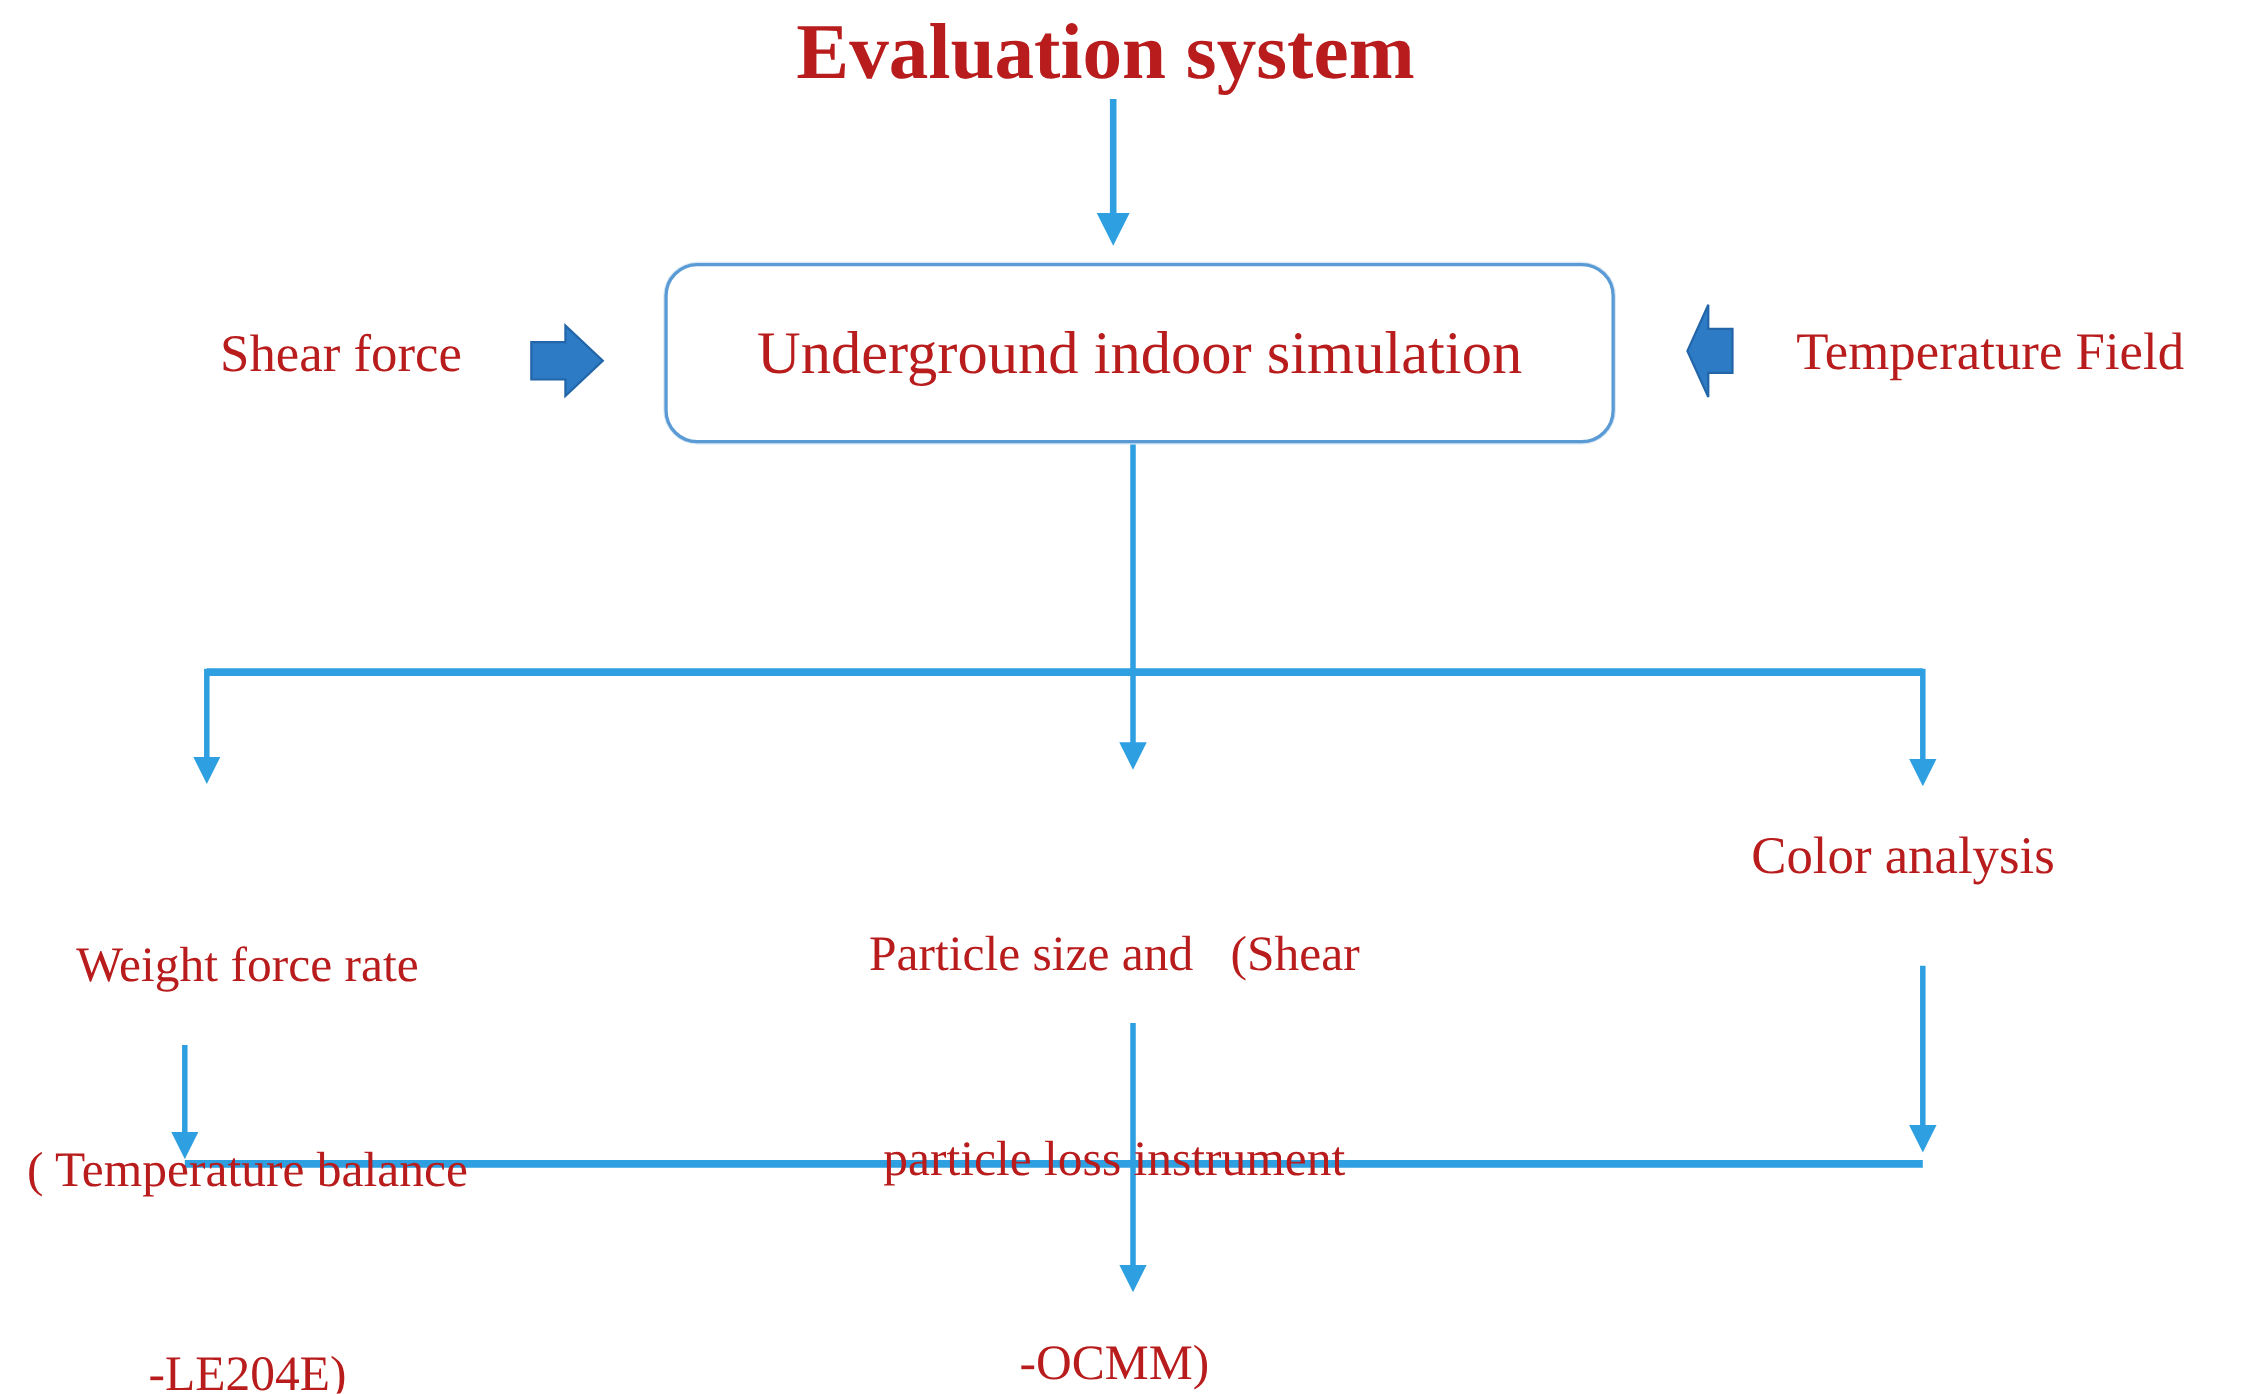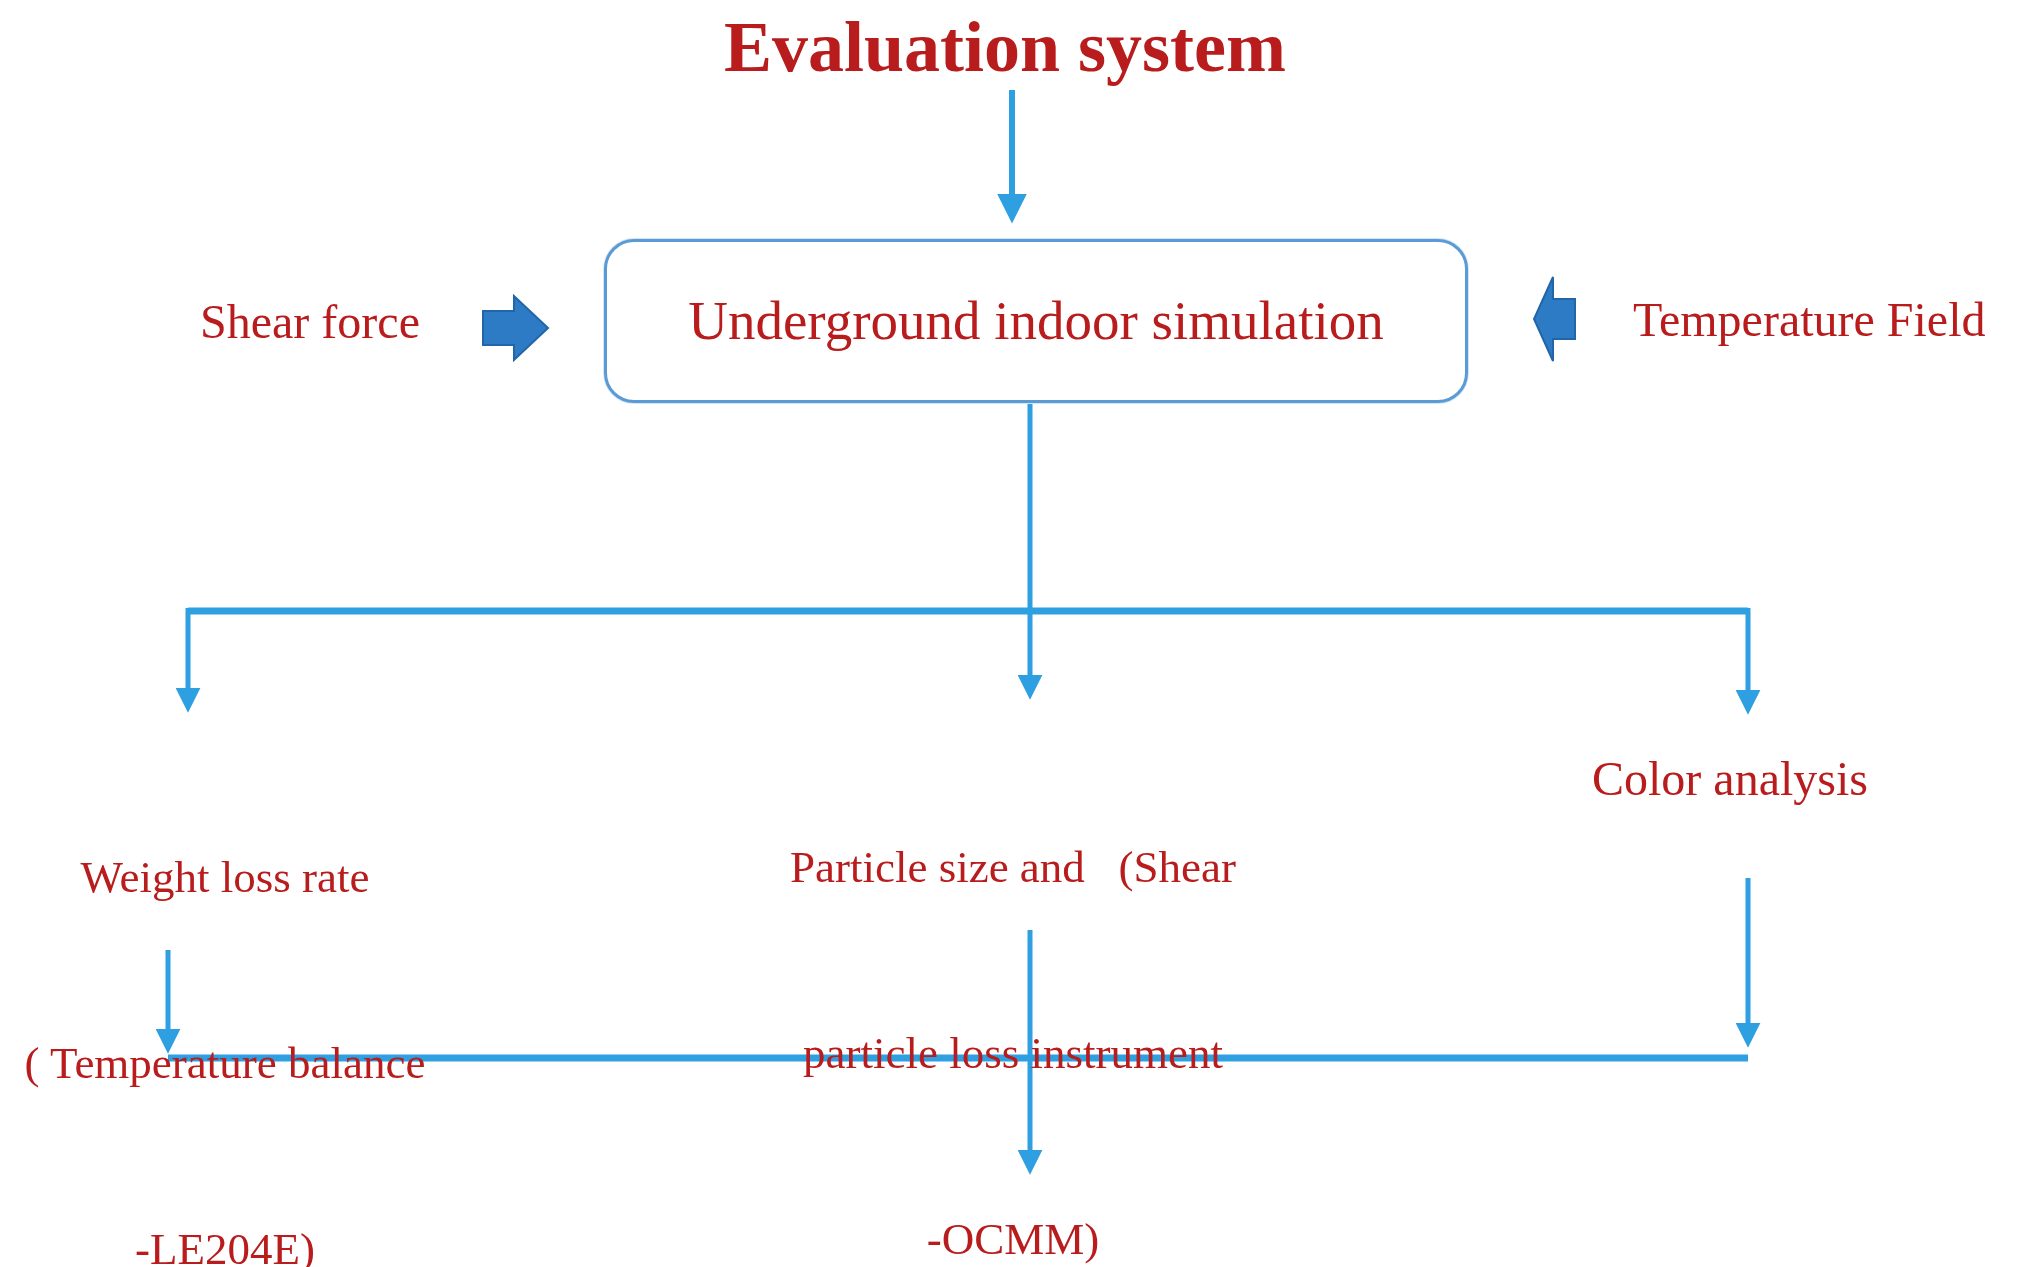--- a/index.html
+++ b/index.html
@@ -74,21 +74,21 @@
   <div class="txt title center">Evaluation system</div>
 
   <div class="sim-box">
     <span class="sim-label">Underground indoor simulation</span>
   </div>
 
   <div class="txt side-label temp">Temperature Field</div>
   <div class="txt side-label center shear">Shear force</div>
 
   <div class="txt branch center b-left">
-    <div>Weight loss rate</div>
+    <div>Weight force rate</div>
     <div>( Temperature balance</div>
     <div>-LE204E)</div>
   </div>
 
   <div class="txt branch center b-center">
     <div>Particle size and   (Shear</div>
     <div>particle loss instrument</div>
     <div>-OCMM)</div>
   </div>
 

